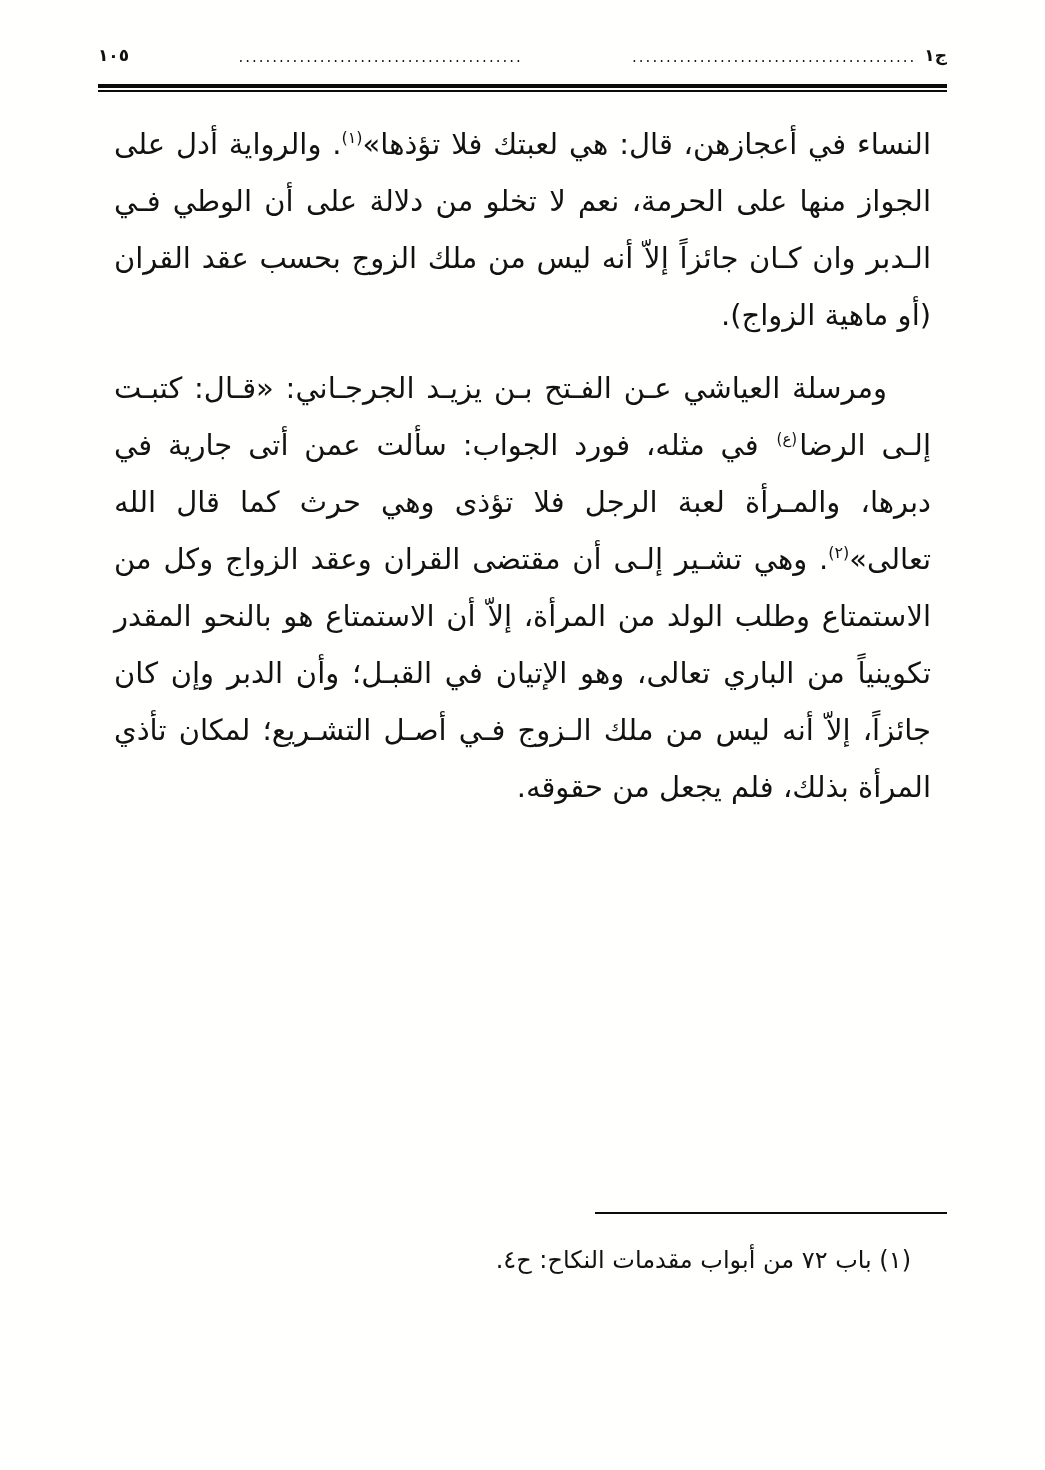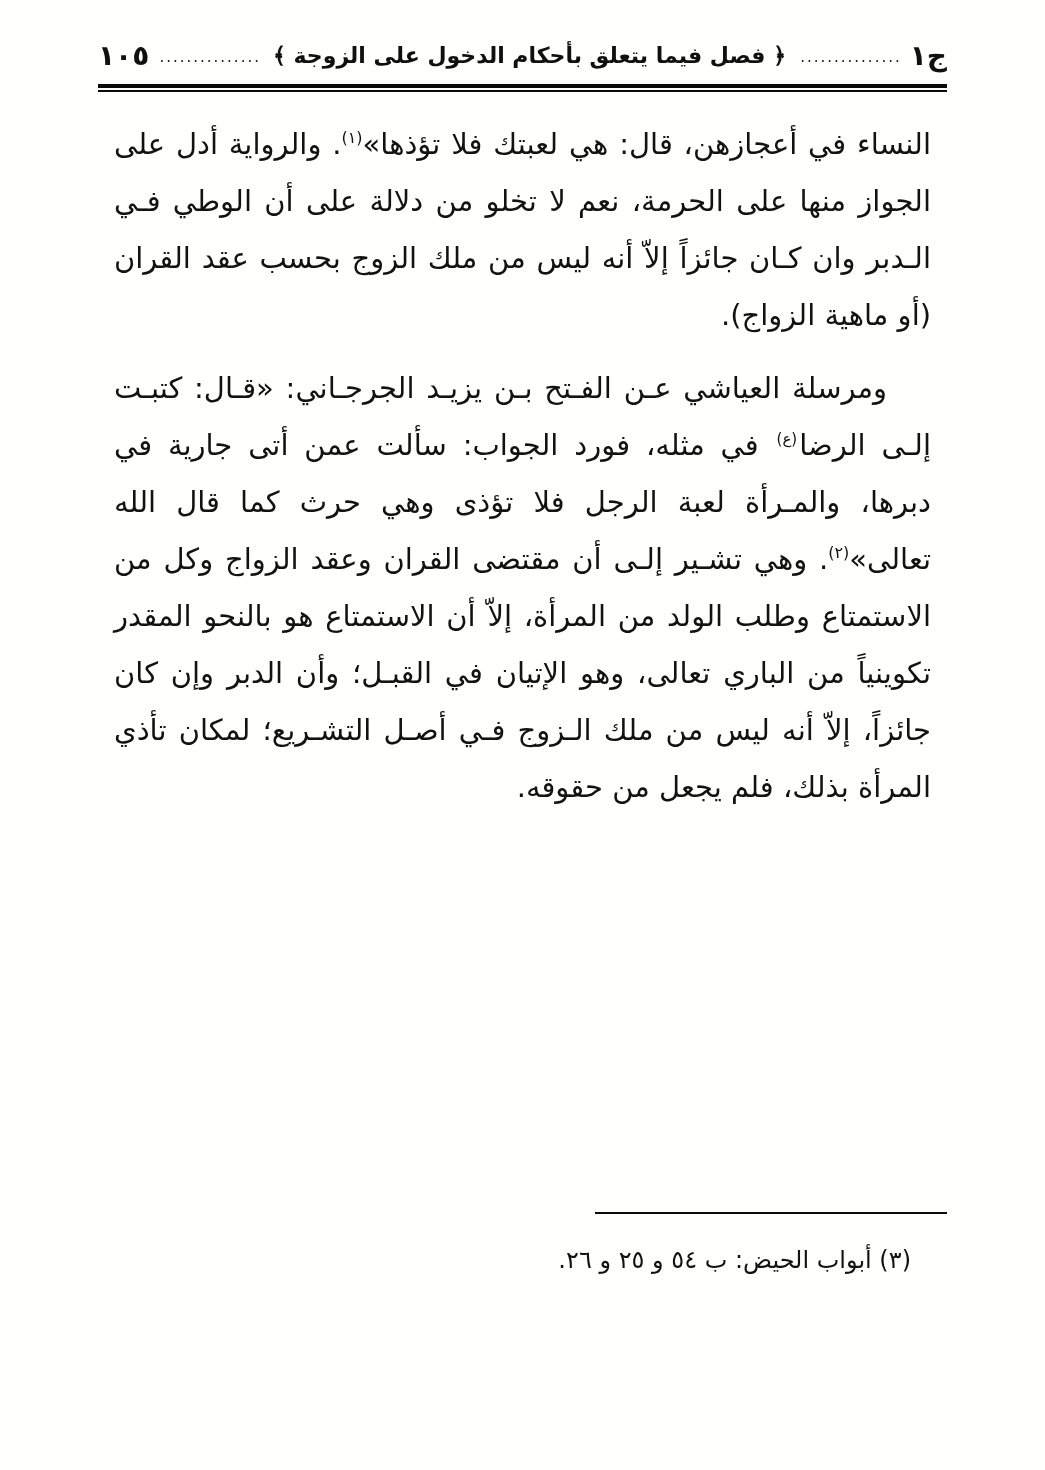--- a/index.html
+++ b/index.html
@@ -19,21 +19,21 @@
     background:#fffffe;
   }
   
   .page-header {
     display:flex;
     align-items:center;
     gap:8px;
     height:42px;
   }
   .hdr-side {
-    font-size:28px;
+    font-size:17px;
     font-weight:bold;
     white-space:nowrap;
   }
   .hdr-dots {
     flex:1;
     overflow:hidden;
     white-space:nowrap;
     font-size:15px;
     letter-spacing:2px;
     color:#1c1c1c;
@@ -97,36 +97,35 @@
   }
 </style>
 </head>
 <body>
 
 <div class="page">
 
   <header class="page-header">
     <span class="hdr-side">ج١</span>
     <span class="hdr-dots">..........................................</span>
-    <span class="chapter-title">﴿ فصل فيما يتعلق بأحكام الدخول على الزوجة ﴾</span>
     <span class="hdr-dots">..........................................</span>
     <span class="hdr-side">١٠٥</span>
   </header>
 
   <div class="header-rule"></div>
 
   <main class="body-text">
 
     <p class="para no-indent"><span>النساء في أعجازهن، قال: هي لعبتك فلا تؤذها»</span><sup class="fn-ref">(١)</sup><span>. والرواية أدل على الجواز منها على الحرمة، نعم لا تخلو من دلالة على أن الوطي فـي الـدبر وان كـان جائزاً إلاّ أنه ليس من ملك الزوج بحسب عقد القران (أو ماهية الزواج).</span></p>
 
     <p class="para"><span>ومرسلة العياشي عـن الفـتح بـن يزيـد الجرجـاني: «قـال: كتبـت إلـى الرضا</span><span class="honorific">(ع)</span><span> في مثله، فورد الجواب: سألت عمن أتى جارية في دبرها، والمـرأة لعبة الرجل فلا تؤذى وهي حرث كما قال الله تعالى»</span><sup class="fn-ref">(٢)</sup><span>. وهي تشـير إلـى أن مقتضى القران وعقد الزواج وكل من الاستمتاع وطلب الولد من المرأة، إلاّ أن الاستمتاع هو بالنحو المقدر تكوينياً من الباري تعالى، وهو الإتيان في القبـل؛ وأن الدبر وإن كان جائزاً، إلاّ أنه ليس من ملك الـزوج فـي أصـل التشـريع؛ لمكان تأذي المرأة بذلك، فلم يجعل من حقوقه.</span></p>
 
 
   </main>
 
   <footer class="page-footer">
     <div class="fn-rule"></div>
     <ol class="footnotes">
-      <li>(٣) أبواب الحيض: ب ٥٤ و ٢٥ و ٢٦.</li>
+      <li>(١) باب ٧٢ من أبواب مقدمات النكاح: ح٤.</li>
     </ol>
   </footer>
 
 </div>
 
 </body></html>

